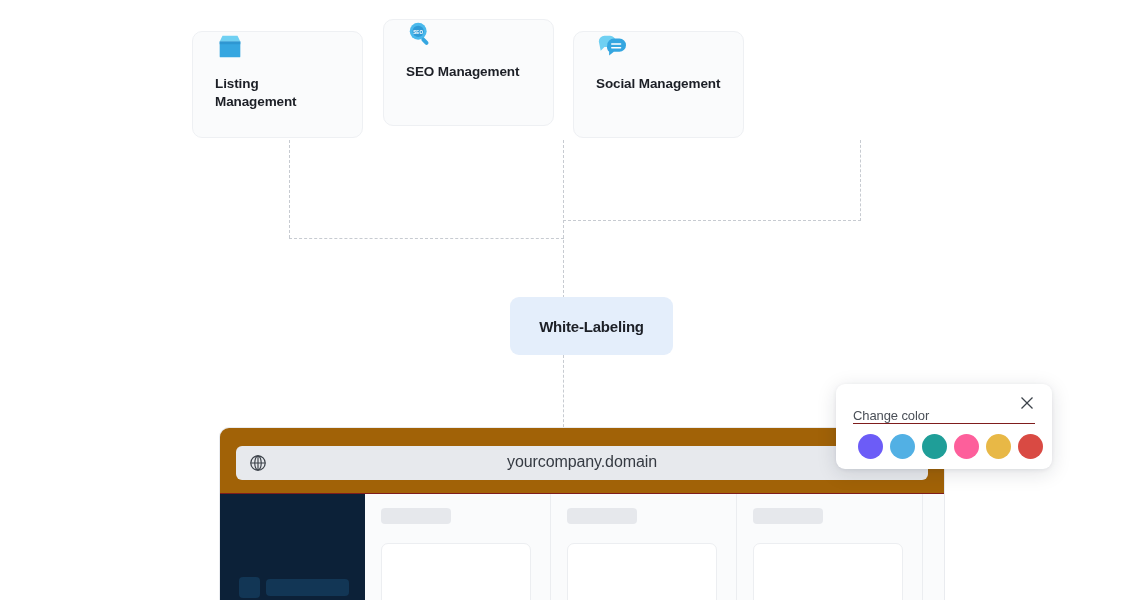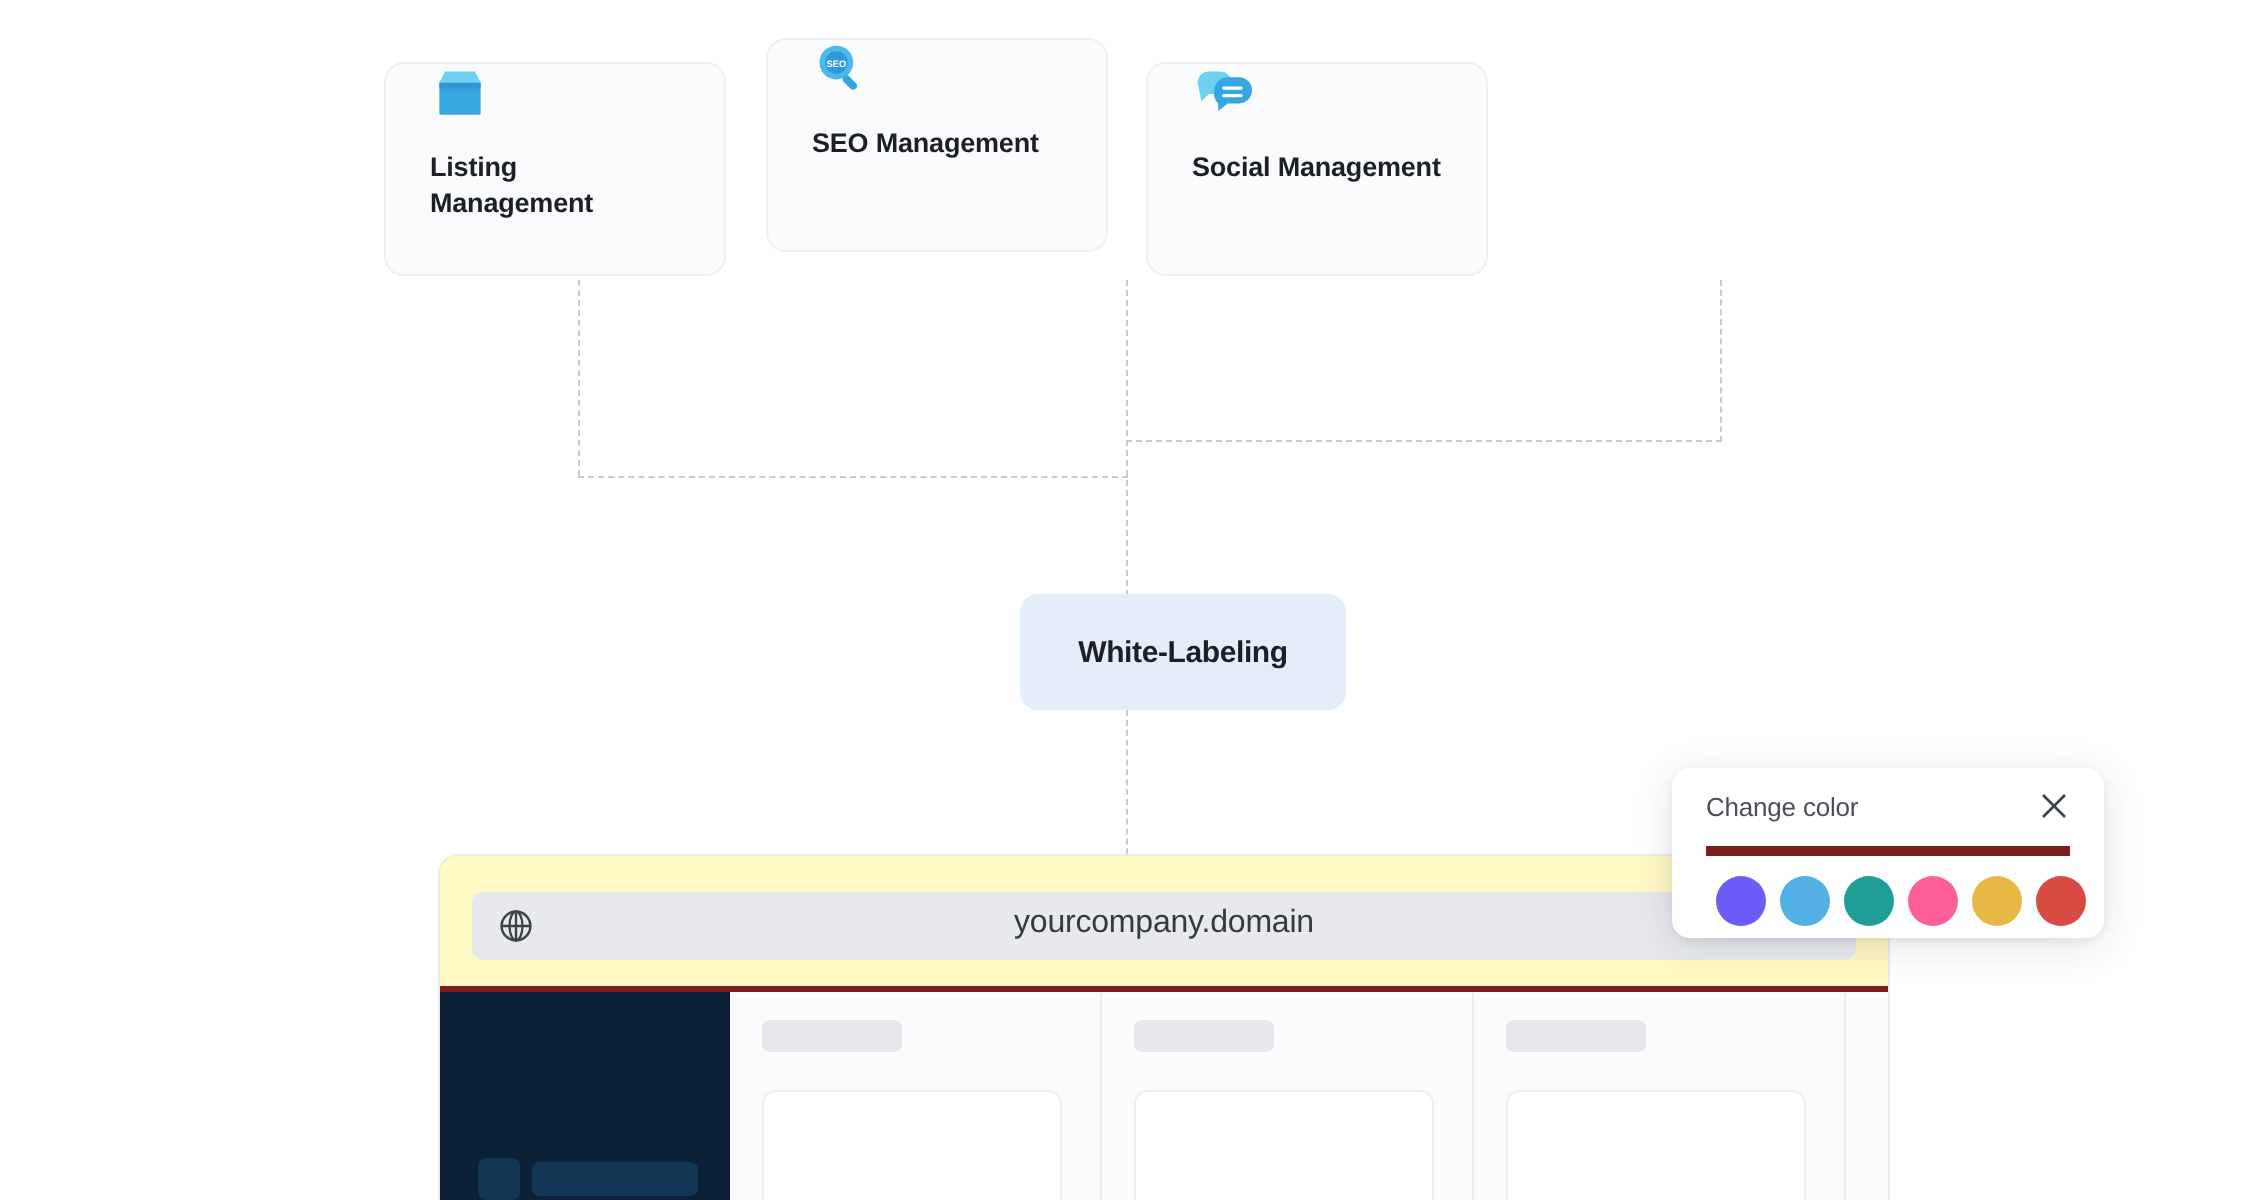--- a/index.html
+++ b/index.html
@@ -85,22 +85,22 @@
     background: #f6f7f9;
     border: 1px solid #e9ebef;
     border-top-left-radius: 10px;
     border-top-right-radius: 10px;
     box-sizing: border-box;
     overflow: hidden;
   }
   .browser-topbar {
     position: relative;
     height: 65px;
-    background: #fef9c3;
-    border-bottom: 3px solid #7f1d1d;
+    background: #a16207;
+    border-bottom: 1px solid #7f1d1d;
   }
   .urlbar {
     position: absolute;
     left: 16px;
     top: 18px;
     right: 16px;
     height: 34px;
     background: #e7e9ed;
     border-radius: 6px;
   }
@@ -223,24 +223,24 @@
     top: 384px;
     width: 216px;
     height: 85px;
     background: #ffffff;
     border-radius: 9px;
     box-shadow: 0 4px 20px rgba(20,30,50,0.13), 0 1px 4px rgba(20,30,50,0.07);
   }
   .popup-head {
     position: relative;
     height: 39px;
-    border-bottom: 5px solid #7f1d1d;
+    border-bottom: 1px solid #7f1d1d;
     margin: 0 17px;
     display: flex;
-    align-items: center;
+    align-items: flex-end;
   }
   .popup-title {
     font-size: 13px;
     color: #4a4f57;
     letter-spacing: -0.1px;
   }
   .popup-close {
     position: absolute;
     right: 0;
     top: 11px;

